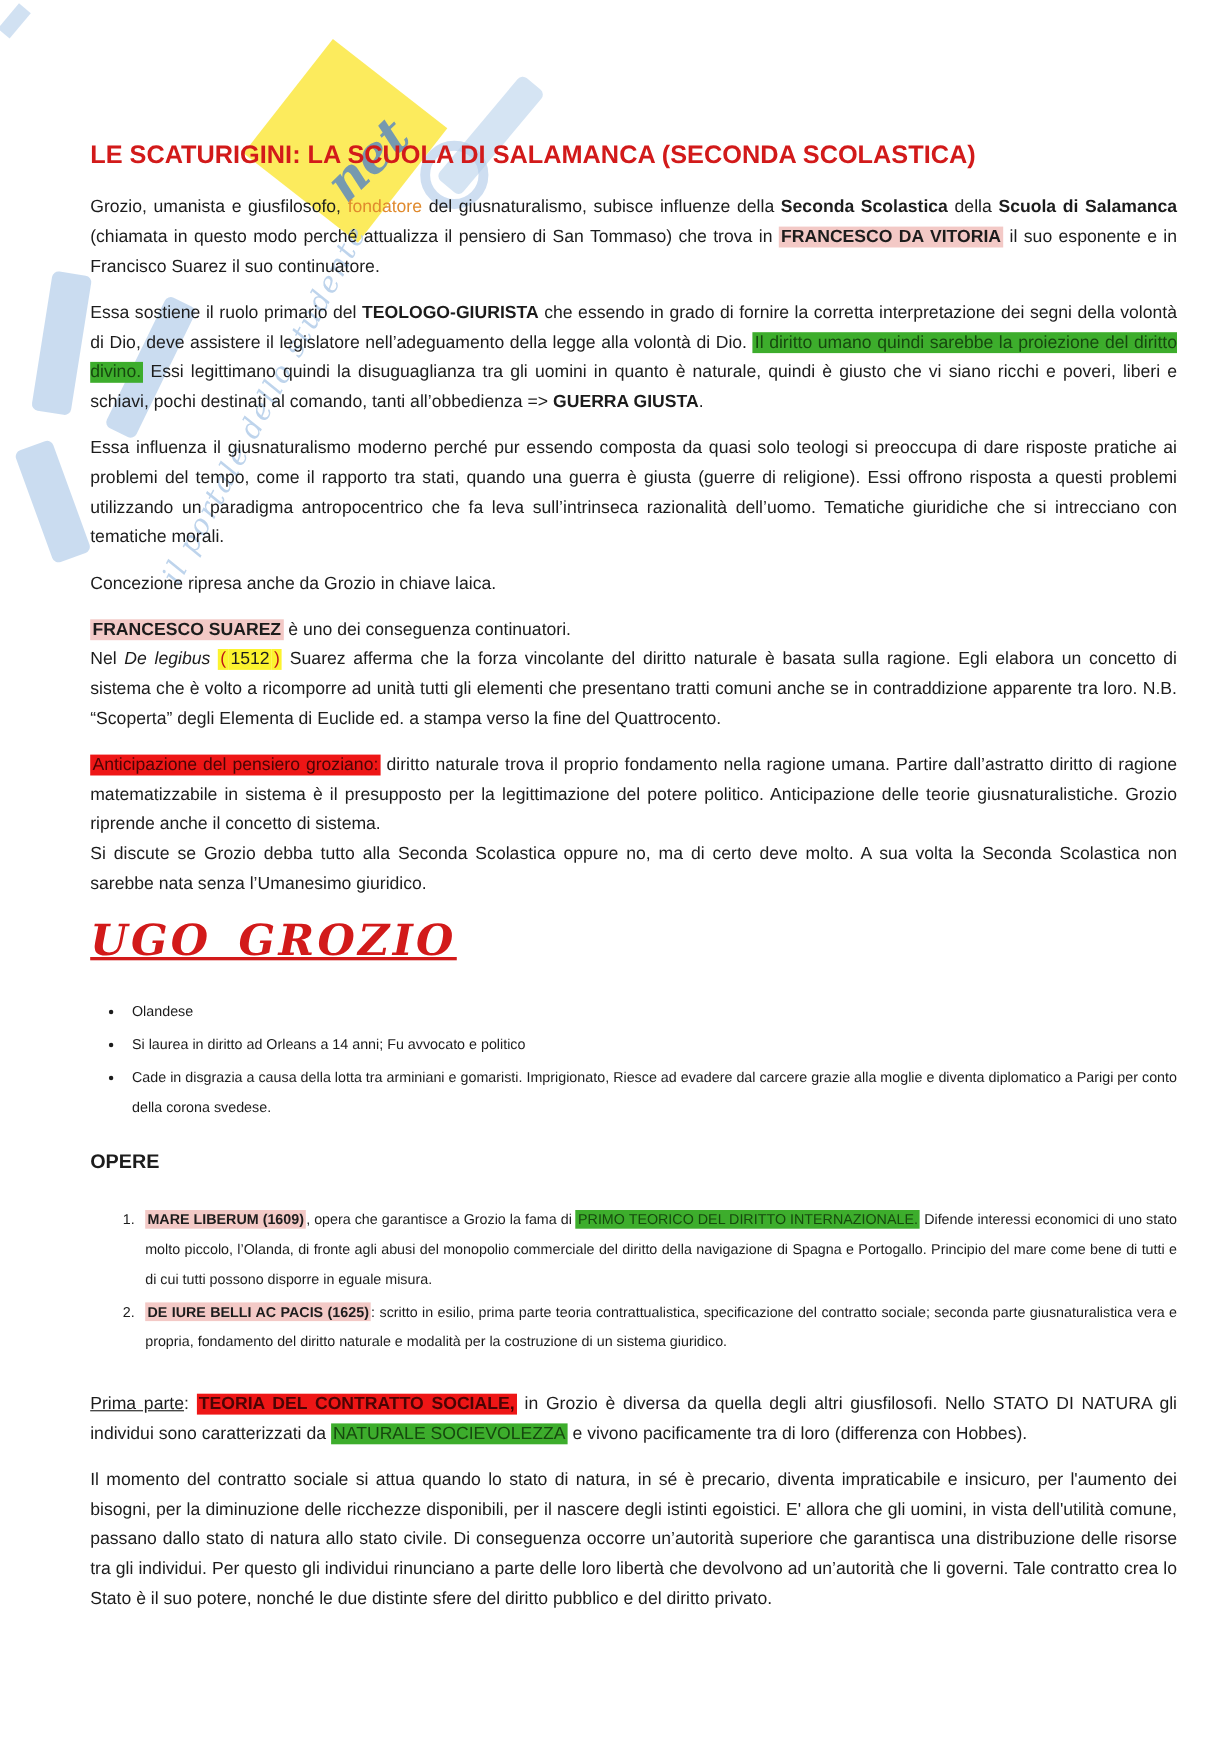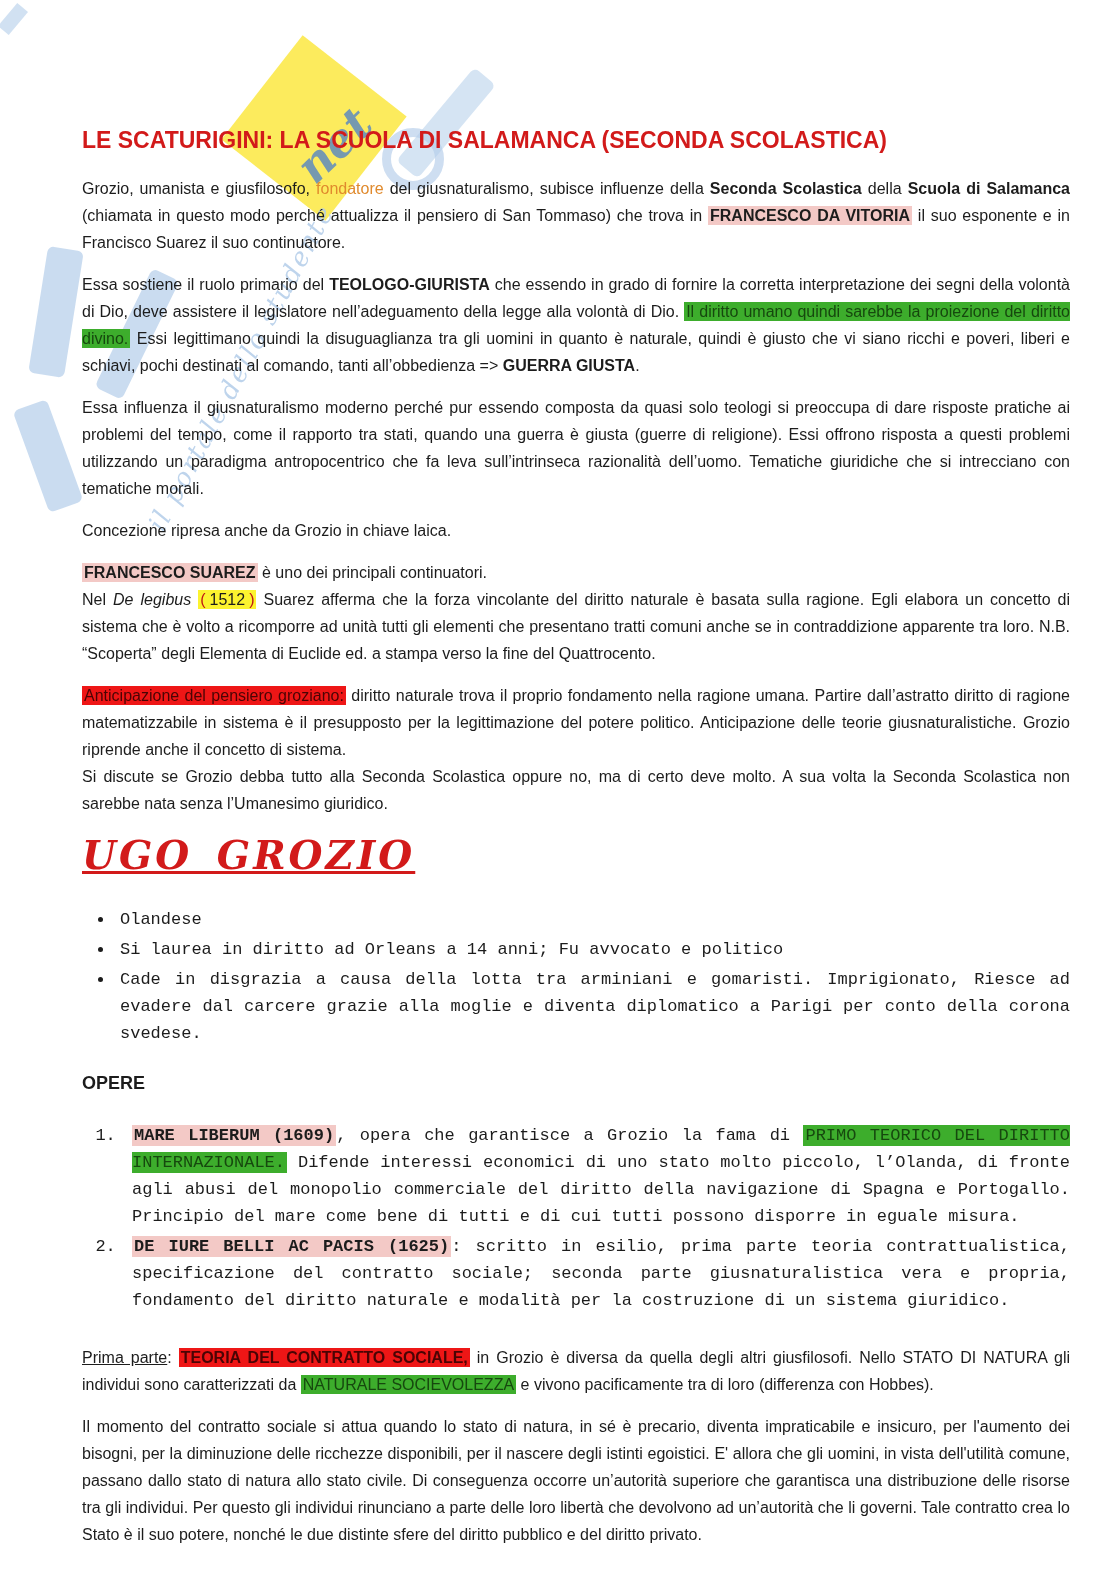--- a/index.html
+++ b/index.html
@@ -62,21 +62,21 @@
     font-size:39px;font-weight:bold;font-style:italic;
     font-family:"DejaVu Serif", serif;
     letter-spacing:3px;word-spacing:8px;
     text-decoration:underline;
     color:var(--title-red,#d21a1a);
     margin:12px 0 28px 0;
   }
   .subheading{font-size:18px;font-weight:bold;margin:16px 0 28px 0;}
   .doc ul{margin:0 0 26px 0;padding-left:32px;}
   .doc ol{margin:0 0 30px 0;padding-left:44px;}
-  .doc li{font-size:17px;line-height:27px;text-align:justify;margin-bottom:3px;padding-left:6px;font-family:Liberation Mono, monospace;}
+  .doc li{font-size:13px;line-height:27px;text-align:justify;margin-bottom:3px;padding-left:6px;}
   .b{font-weight:bold;}
   .i{font-style:italic;}
   .u{text-decoration:underline;}
   .hl{padding:1px 2px;}
   .hl-green{background:var(--hl-green,#3dad2c);}
   .hl-red{background:var(--hl-red,#ee1616);}
   .hl-pink{background:var(--hl-pink,#f3c9c6);}
   .hl-yellow{background:var(--hl-yellow,#fcf32f);}
   .c-orange{color:var(--c-orange,#e08a2d);}
   .c-greentext{color:var(--c-greentext,#16480e);}
@@ -97,21 +97,21 @@
   <div class="wm-net">net</div>
   <div class="wm-tagline">il portale dello studente</div>
 </div>
 
 <div class="doc">
     <div class="main-title">LE SCATURIGINI: LA SCUOLA DI SALAMANCA (SECONDA SCOLASTICA)</div>
     <p><span>Grozio, umanista e giusfilosofo, </span><span class="c-orange">fondatore</span><span> del giusnaturalismo, subisce influenze della </span><span class="b">Seconda Scolastica</span><span> della </span><span class="b">Scuola di Salamanca</span><span> (chiamata in questo modo perché attualizza il pensiero di San Tommaso) che trova in </span><span class="b hl hl-pink">FRANCESCO DA VITORIA</span><span> il suo esponente e in Francisco Suarez il suo continuatore.</span></p>
     <p><span>Essa sostiene il ruolo primario del </span><span class="b">TEOLOGO-GIURISTA</span><span> che essendo in grado di fornire la corretta interpretazione dei segni della volontà di Dio, deve assistere il legislatore nell’adeguamento della legge alla volontà di Dio. </span><span class="hl hl-green c-greentext">Il diritto umano quindi sarebbe la proiezione del diritto divino.</span><span> Essi legittimano quindi la disuguaglianza tra gli uomini in quanto è naturale, quindi è giusto che vi siano ricchi e poveri, liberi e schiavi, pochi destinati al comando, tanti all’obbedienza =&gt; </span><span class="b">GUERRA GIUSTA</span><span>.</span></p>
     <p><span>Essa influenza il giusnaturalismo moderno perché pur essendo composta da quasi solo teologi si preoccupa di dare risposte pratiche ai problemi del tempo, come il rapporto tra stati, quando una guerra è giusta (guerre di religione). Essi offrono risposta a questi problemi utilizzando un paradigma antropocentrico che fa leva sull’intrinseca razionalità dell’uomo. Tematiche giuridiche che si intrecciano con tematiche morali.</span></p>
     <p><span>Concezione ripresa anche da Grozio in chiave laica.</span></p>
-    <p class="tight"><span class="b hl hl-pink">FRANCESCO SUAREZ</span><span> è uno dei principali continuatori.</span></p>
+    <p class="tight"><span class="b hl hl-pink">FRANCESCO SUAREZ</span><span> è uno dei conseguenza continuatori.</span></p>
     <p><span>Nel </span><span class="i">De legibus</span><span> </span><span class="hl hl-yellow c-red">(</span><span class="hl hl-yellow">1512</span><span class="hl hl-yellow c-red">)</span><span> Suarez afferma che la forza vincolante del diritto naturale è basata sulla ragione. Egli elabora un concetto di sistema che è volto a ricomporre ad unità tutti gli elementi che presentano tratti comuni anche se in contraddizione apparente tra loro. N.B. “Scoperta” degli Elementa di Euclide ed. a stampa verso la fine del Quattrocento.</span></p>
     <p class="tight"><span class="hl hl-red c-redtext">Anticipazione del pensiero groziano:</span><span> diritto naturale trova il proprio fondamento nella ragione umana. Partire dall’astratto diritto di ragione matematizzabile in sistema è il presupposto per la legittimazione del potere politico. Anticipazione delle teorie giusnaturalistiche. Grozio riprende anche il concetto di sistema.</span></p>
     <p><span>Si discute se Grozio debba tutto alla Seconda Scolastica oppure no, ma di certo deve molto. A sua volta la Seconda Scolastica non sarebbe nata senza l’Umanesimo giuridico.</span></p>
     <div class="script-title">UGO GROZIO</div>
     <ul>
       <li><span>Olandese</span></li>
       <li><span>Si laurea in diritto ad Orleans a 14 anni; Fu avvocato e politico</span></li>
       <li><span>Cade in disgrazia a causa della lotta tra arminiani e gomaristi. Imprigionato, Riesce ad evadere dal carcere grazie alla moglie e diventa diplomatico a Parigi per conto della corona svedese.</span></li>
     </ul>
     <div class="subheading">OPERE</div>

